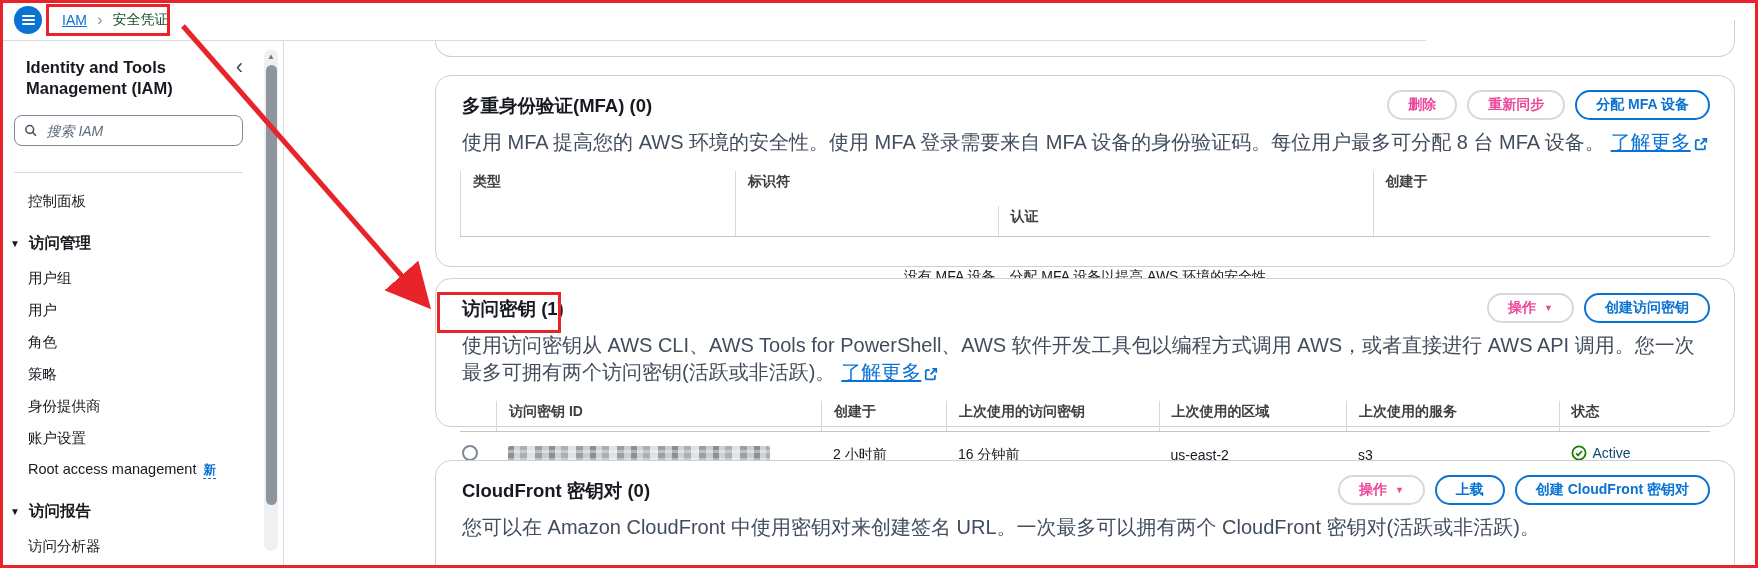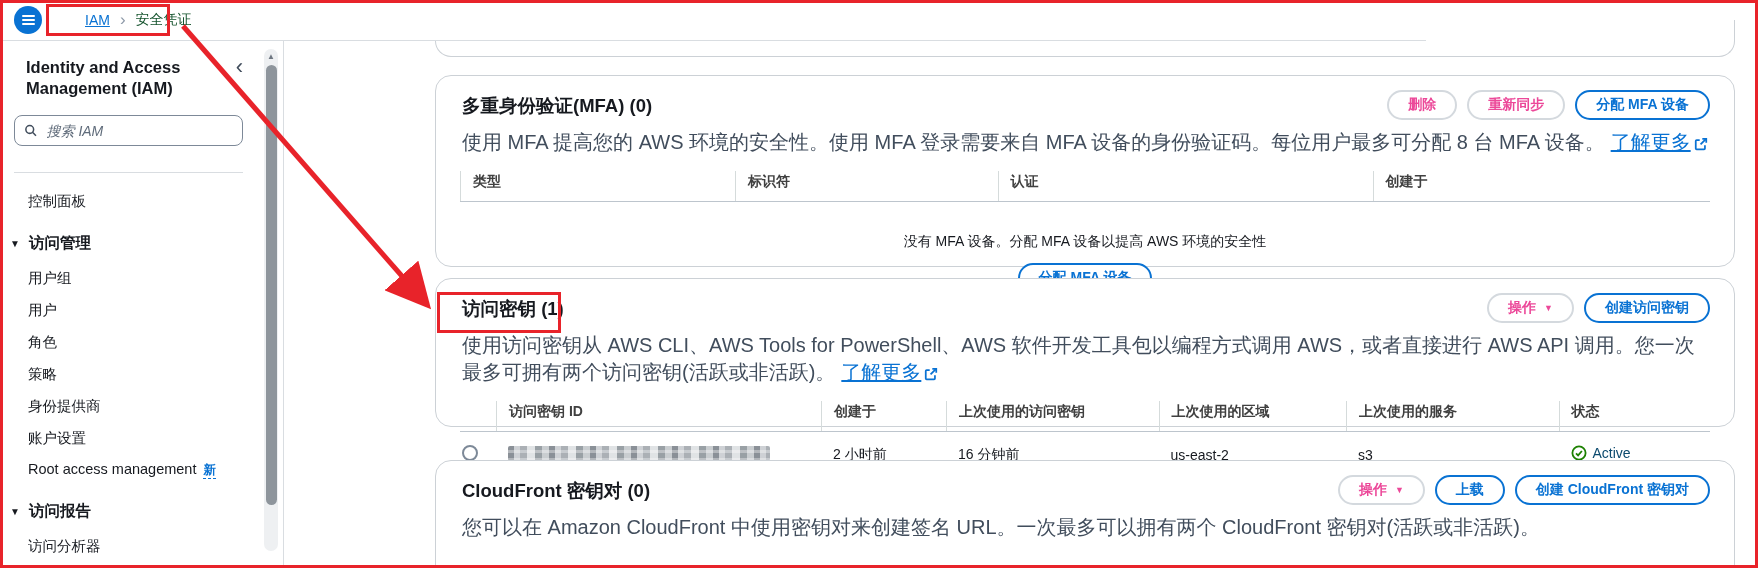--- a/index.html
+++ b/index.html
@@ -12,21 +12,21 @@
   
   .frame { position:absolute; inset:0; border:3px solid #e8232a; z-index:60; pointer-events:none; }
   .ann-box { position:absolute; border:3px solid #e8232a; z-index:40; pointer-events:none; background:transparent; }
   #ann-breadcrumb { left:46px; top:4px; width:124px; height:32px; }
   #ann-title { left:437px; top:292px; width:124px; height:41px; }
   .arrow-svg { position:absolute; left:0; top:0; z-index:39; pointer-events:none; }
 
   
   .topbar {
     position:absolute; left:0; top:0; width:1426px; height:41px; background:#fff;
-    border-bottom:1px solid #d9dde1; z-index:10; display:flex; align-items:center; padding-left:14px;gap:23px;
+    border-bottom:1px solid #d9dde1; z-index:10; display:flex; align-items:center; padding-left:14px;
   }
   .hamburger { width:28px; height:28px; border-radius:50%; background:#0972d3; border:none;
     display:flex; align-items:center; justify-content:center; padding:0; cursor:pointer; flex:none; }
   .hamburger-bars { width:13px; height:2px; background:#fff; border-radius:1px;
     box-shadow:0 -4px 0 #fff, 0 4px 0 #fff; }
   .breadcrumb { display:flex; align-items:center; gap:10px; margin-left:20px; font-size:14px; }
   .crumb-link { color:#0972d3; text-decoration:underline; cursor:pointer; }
   .crumb-sep { color:#8d99a8; font-size:17px; line-height:14px; }
   .crumb-current { color:#14532d; }
 
@@ -77,21 +77,21 @@
   .card-desc { margin-top:9px; font-size:20px; color:#414d5c; padding-left:2px; }
   .learn-more { color:#0972d3; cursor:pointer; margin-left:6px; white-space:nowrap; text-decoration:none; }
   .learn-more .lm-text { text-decoration:underline; }
   .ext-icon { display:inline-block; vertical-align:-2px; margin-left:3px; }
 
   .thead { display:flex; margin-top:15px; border-bottom:1px solid #bdc5cd; }
   .th { font-weight:700; font-size:14px; color:#404040; border-left:1px solid #d5dbdb;
     padding:2px 0 10px 12px; }
   .th.no-sep { border-left:none; }
   
-  .w-type{width:22%;} .w-ident{width:21%;} .w-auth{width:30%;} .w-created{flex:1;}
+  .w-type{width:22%;} .w-ident{width:21%;} .w-auth{width:30%;margin-top:35px;} .w-created{flex:1;}
   
   .c-radio{width:36px; padding-left:0;} .c-id{width:26%;} .c-crt{width:10%;} .c-lastkey{width:17%;}
   .c-region{width:15%;} .c-service{width:17%;} .c-status{flex:1;}
 
   .empty { text-align:center; margin-top:31px; font-size:14px; color:#16191f; }
   .empty-btn-row { display:flex; justify-content:center; margin-top:12px; }
 
   .trow { display:flex; align-items:center; padding-top:13px; font-size:14px; color:#16191f; }
   .cell { padding-left:12px; }
   .cell.c-radio { padding-left:2px; }
@@ -114,21 +114,21 @@
   <nav class="breadcrumb">
     <a class="crumb-link">IAM</a>
     <span class="crumb-sep">›</span>
     <span class="crumb-current">安全凭证</span>
   </nav>
 </header>
 
 <aside class="sidebar">
   <div class="side-inner">
     <div class="side-title-row">
-      <h1 class="side-title">Identity and Access Management (IAM)</h1>
+      <h1 class="side-title">Identity and Tools Management (IAM)</h1>
       <span class="collapse">‹</span>
     </div>
     <div class="search">
       <svg class="search-glyph" width="15" height="15" viewBox="0 0 16 16" fill="none" stroke="#414d5c" stroke-width="1.8">
         <circle cx="6.8" cy="6.8" r="4.6"></circle>
           <line x1="10.4" y1="10.4" x2="14.2" y2="14.2"></line>
       </svg>
       <input placeholder="搜索 IAM" style="">
     </div>
     <hr class="side-divider">

